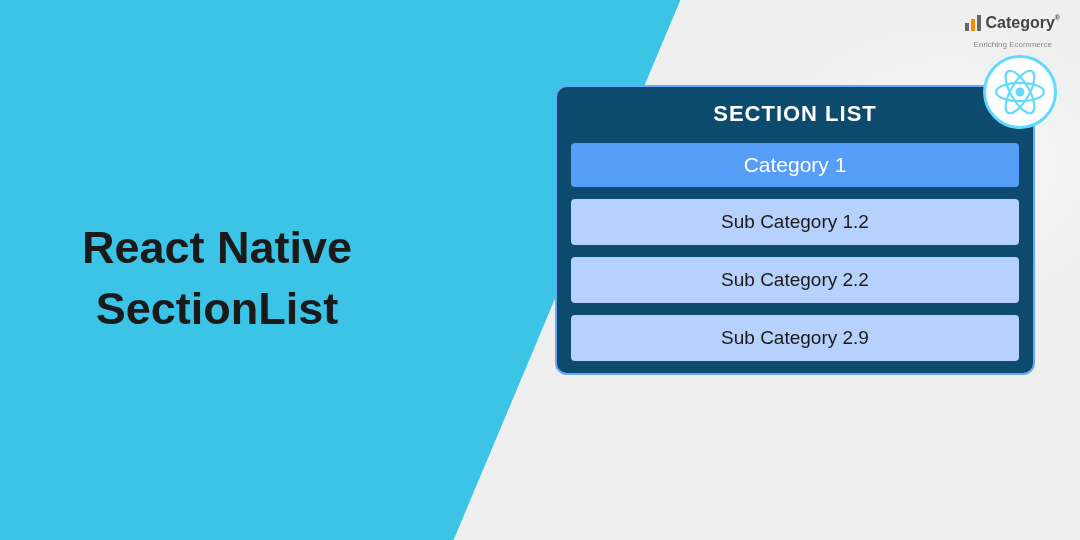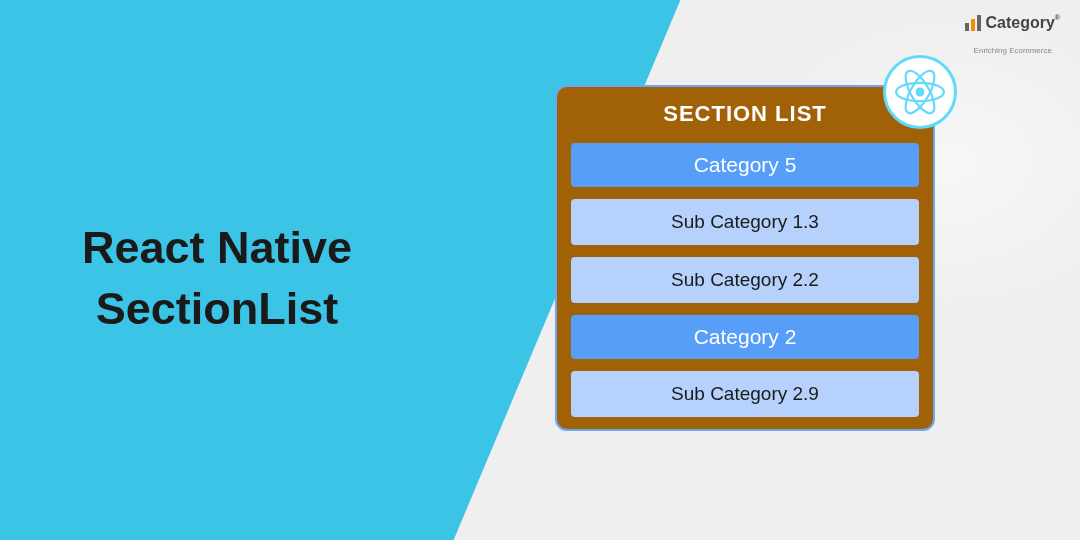--- a/index.html
+++ b/index.html
@@ -60,39 +60,39 @@
   font-weight: 600;
   color: #444;
 }
 .logo-text sup {
   font-size: 7px;
   vertical-align: top;
 }
 .logo-tagline {
   font-size: 8px;
   color: #888;
-  margin-top: 14px;
+  margin-top: 8px;
 }
 .title {
   position: absolute;
   top: 218px;
   left: 82px;
   z-index: 5;
   color: #1a1a1a;
   font-size: 45px;
   font-weight: 700;
   line-height: 1.35;
   text-align: center;
 }
 .card {
   position: absolute;
   top: 85px;
   left: 555px;
-  width: 380px;
-  background: #a16207;
+  width: 480px;
+  background: #0c4a6e;
   border: 2px solid #6aa6f9;
   border-radius: 12px;
   padding: 0 0 12px 0;
   z-index: 5;
 }
 .card-header {
   color: #fff;
   font-size: 22px;
   font-weight: 700;
   letter-spacing: 1px;
@@ -172,19 +172,18 @@
       <circle cx="0" cy="0" r="2.05" fill="#61dafb"></circle>
       <g stroke="#61dafb" stroke-width="1" fill="none">
         <ellipse rx="11" ry="4.2"></ellipse>
         <ellipse rx="11" ry="4.2" transform="rotate(60)"></ellipse>
         <ellipse rx="11" ry="4.2" transform="rotate(120)"></ellipse>
       </g>
     </svg>
   </div>
   <div class="card-header">SECTION LIST</div>
   <div class="card-body">
-    <div class="section-header">Category 5</div>
-    <div class="section-item">Sub Category 1.3</div>
+    <div class="section-header">Category 1</div>
+    <div class="section-item">Sub Category 1.2</div>
     <div class="section-item">Sub Category 2.2</div>
-    <div class="section-header">Category 2</div>
     <div class="section-item">Sub Category 2.9</div>
   </div>
 </div>
 
 </body></html>

